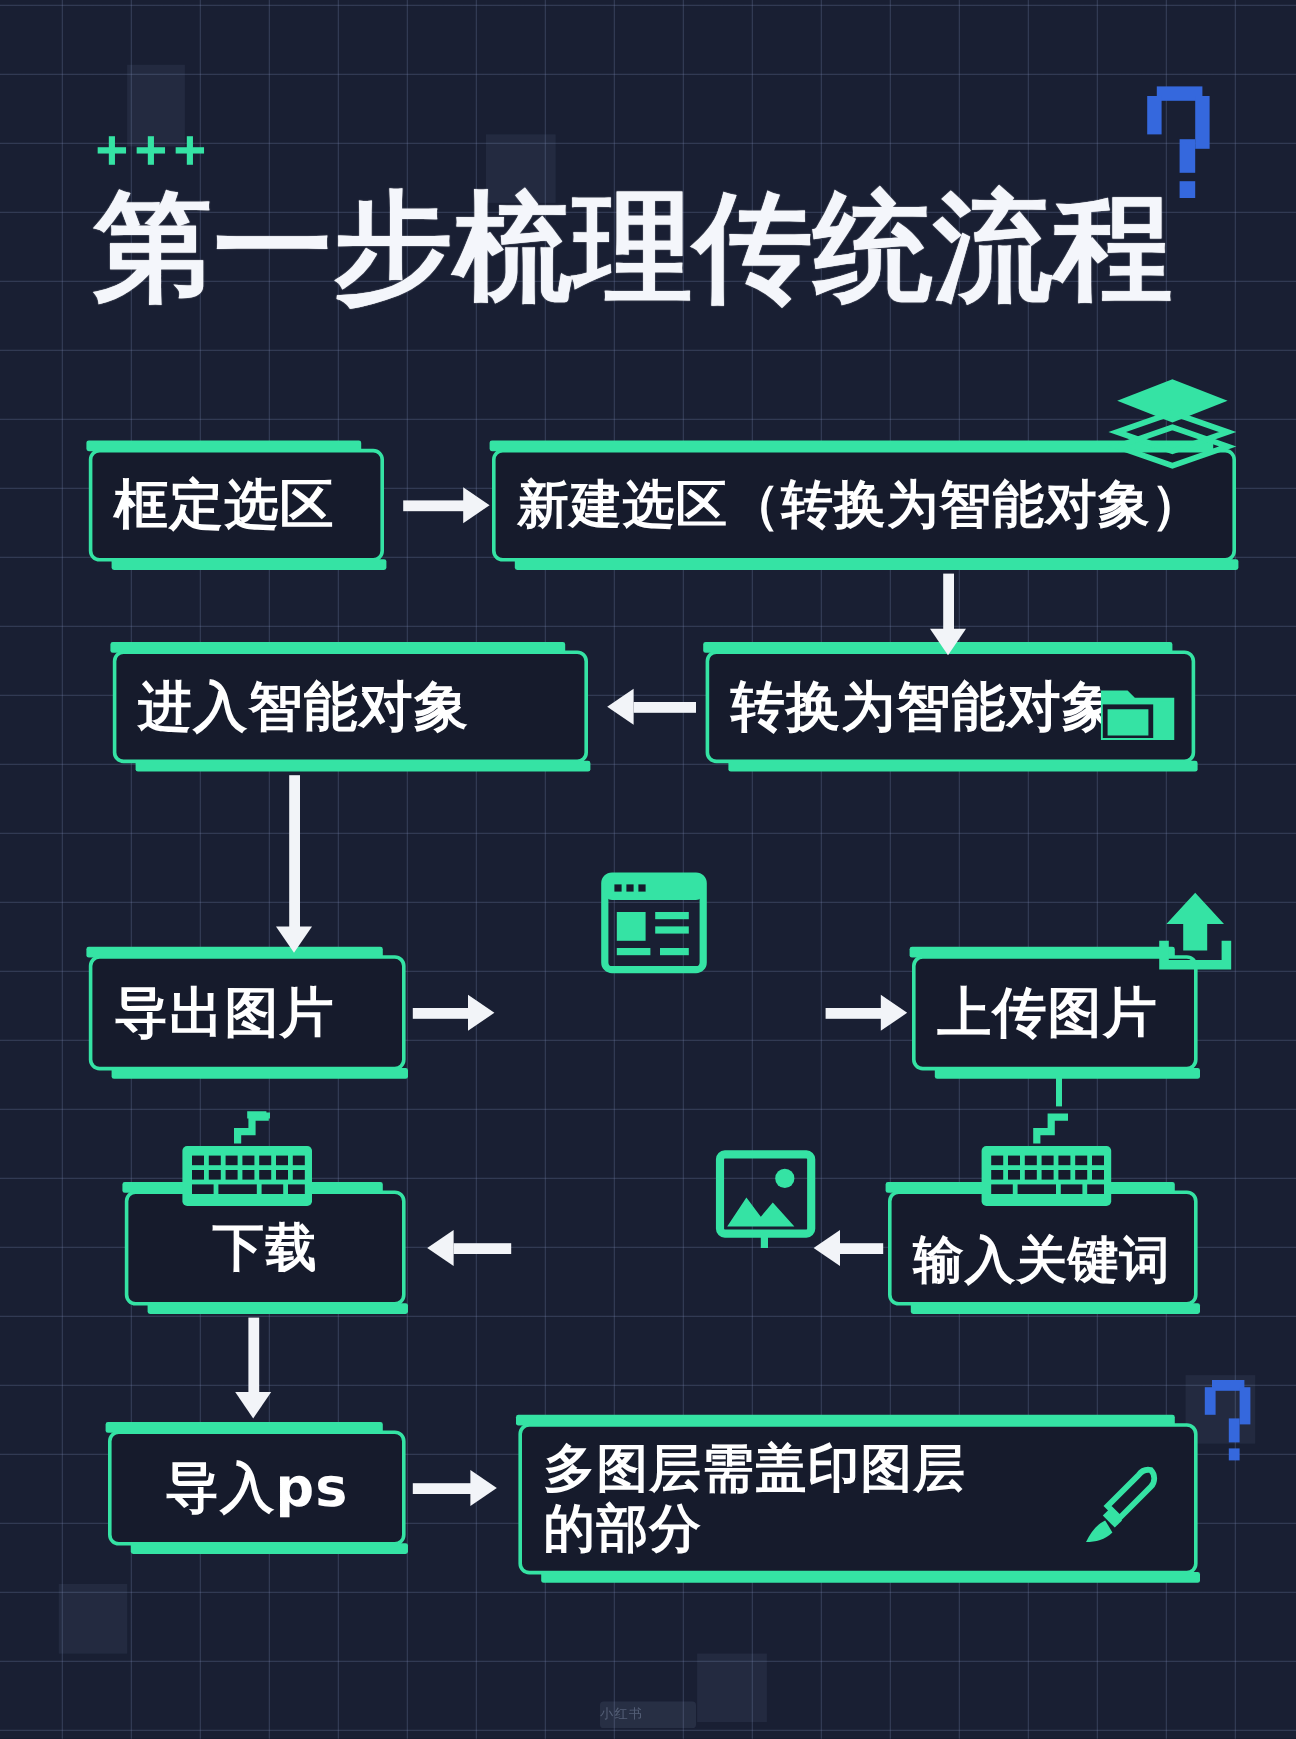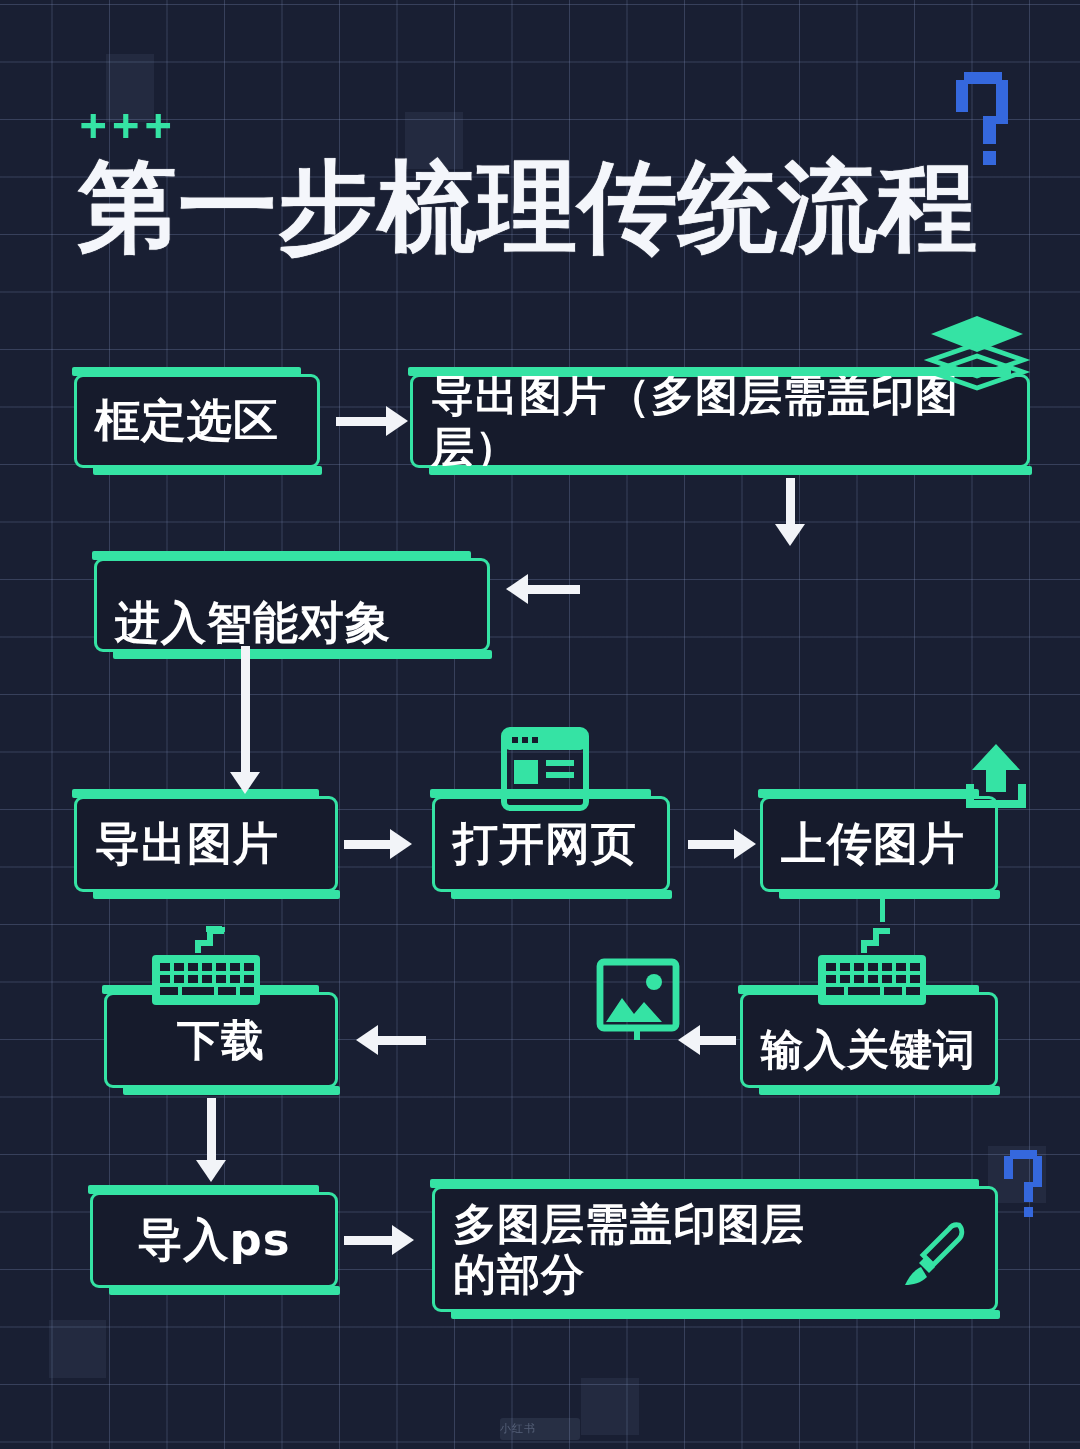--- a/index.html
+++ b/index.html
@@ -145,37 +145,48 @@
   <div class="box" style="left:74px;top:374px;width:246px;height:94px;">
     <span class="lbl">框定选区</span>
   </div>
 
   <div class="arrow right" style="left:336px;top:406px;width:74px;height:30px;">
     <div class="shaft" style="left:0;top:11px;width:52px;height:9px;"></div>
     <div class="head" style="left:50px;top:0;"></div>
   </div>
 
   <div class="box" style="left:410px;top:374px;width:620px;height:94px;">
-    <span class="lbl" style="font-size:43px;">导出图片（多图层需盖印图层）</span>
+    <span class="lbl" style="font-size:43px;">新建选区（转换为智能对象）</span>
   </div>
 
   <div class="arrow down" style="left:775px;top:478px;width:30px;height:68px;">
     <div class="shaft" style="left:11px;top:0;width:9px;height:50px;"></div>
     <div class="head" style="left:0;top:46px;"></div>
   </div>
 
-  <div class="box" style="left:94px;top:558px;width:396px;height:94px;align-items:flex-end;">
+  <div class="box" style="left:94px;top:542px;width:396px;height:94px;">
     <span class="lbl">进入智能对象</span>
   </div>
 
   <div class="arrow left" style="left:506px;top:574px;width:74px;height:30px;">
     <div class="shaft" style="left:22px;top:11px;width:52px;height:9px;"></div>
     <div class="head" style="left:0;top:0;"></div>
   </div>
 
+  <div class="box" style="left:588px;top:542px;width:408px;height:94px;">
+    <span class="lbl">转换为智能对象</span>
+    <span class="icon" style="right:14px;top:24px;width:62px;height:50px;position:absolute;">
+      <svg width="62" height="50" viewBox="0 0 31 25">
+        <path d="M1 4 h10 l3 3 h16 v16 h-29 z" fill="#35e3a4" stroke="#35e3a4" stroke-width="1.6"></path>
+        <path d="M1 4 h10 l3 3 h16" fill="none" stroke="#161b2c" stroke-width="0"></path>
+        <rect x="1" y="9" width="21" height="14" fill="#161b2c"></rect>
+        <path d="M3 11 h17 v11 h-17 z" fill="#35e3a4"></path>
+      </svg>
+    </span>
+  </div>
 
   <div class="arrow down" style="left:230px;top:646px;width:30px;height:150px;">
     <div class="shaft" style="left:11px;top:0;width:9px;height:130px;"></div>
     <div class="head" style="left:0;top:126px;"></div>
   </div>
 
   <div class="icon" style="left:500px;top:726px;width:90px;height:86px;">
     <svg width="90" height="86" viewBox="0 0 45 43">
       <rect x="2" y="2" width="41" height="39" rx="3" fill="none" stroke="#35e3a4" stroke-width="3"></rect>
       <rect x="2" y="2" width="41" height="10" rx="3" fill="#35e3a4"></rect>
@@ -199,23 +210,20 @@
 
   <div class="box" style="left:74px;top:796px;width:264px;height:96px;">
     <span class="lbl">导出图片</span>
   </div>
 
   <div class="arrow right" style="left:344px;top:829px;width:70px;height:30px;">
     <div class="shaft" style="left:0;top:11px;width:48px;height:9px;"></div>
     <div class="head" style="left:46px;top:0;"></div>
   </div>
 
-  <div class="box" style="left:432px;top:796px;width:238px;height:96px;">
-    <span class="lbl">打开网页</span>
-  </div>
 
   <div class="arrow right" style="left:688px;top:829px;width:70px;height:30px;">
     <div class="shaft" style="left:0;top:11px;width:48px;height:9px;"></div>
     <div class="head" style="left:46px;top:0;"></div>
   </div>
 
   <div class="box" style="left:760px;top:796px;width:238px;height:96px;">
     <span class="lbl">上传图片</span>
   </div>
 

